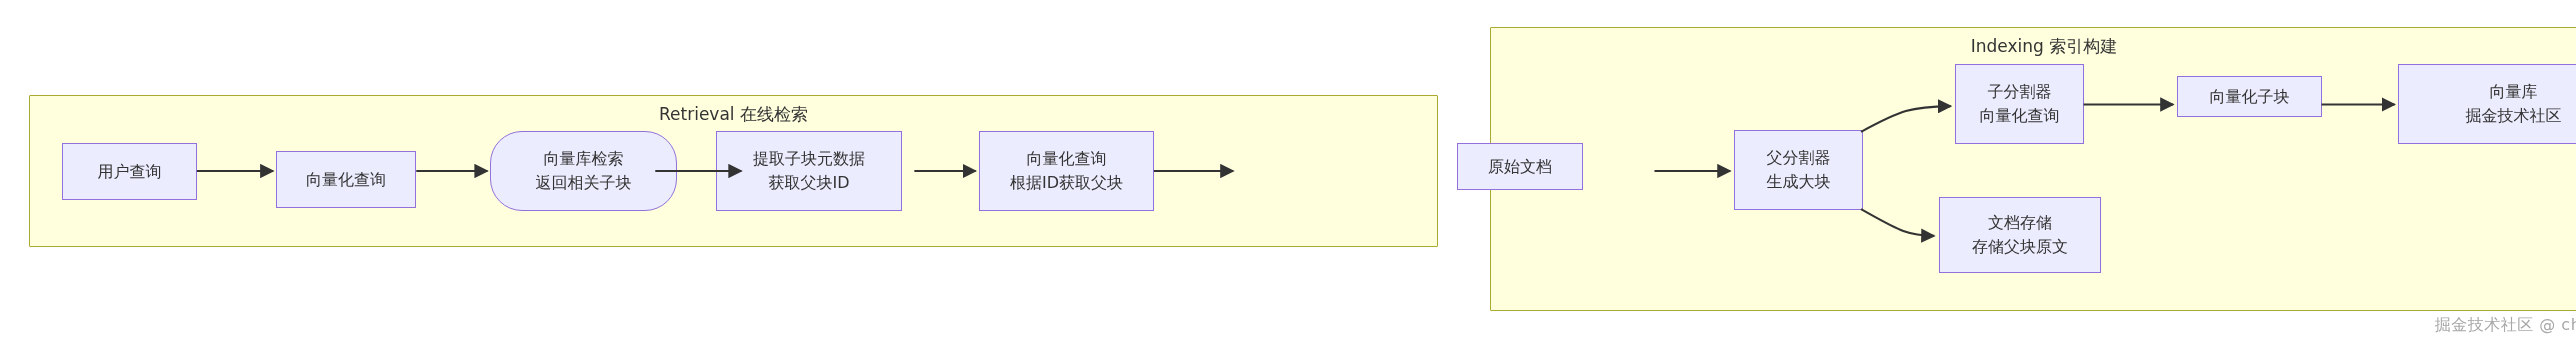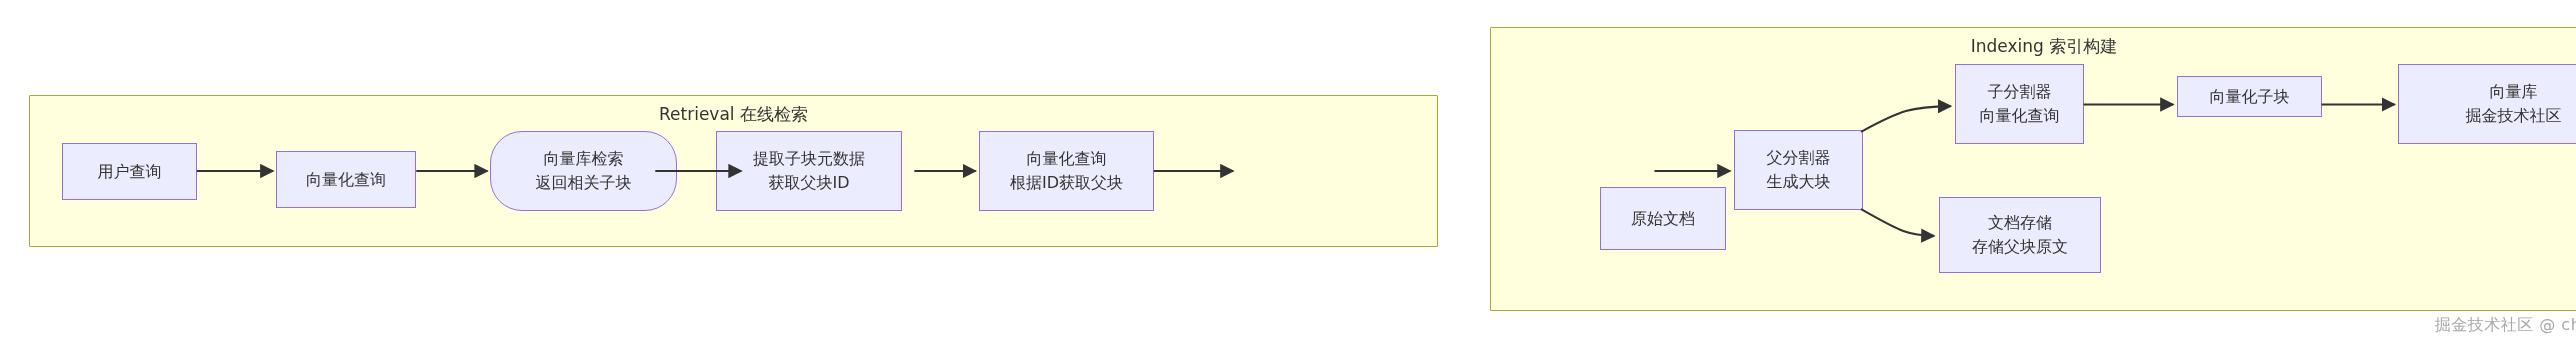--- a/index.html
+++ b/index.html
@@ -89,21 +89,21 @@
   <div class="node" style="left:979px; top:131px; width:175px; height:80px;">
     <span>向量化查询</span>
     <span>根据ID获取父块</span>
   </div>
 
 
   <div class="group" style="left:1490px; top:27px; width:1108px; height:284px;">
     <div class="group-title">Indexing 索引构建</div>
   </div>
 
-  <div class="node" style="left:1600px; top:143px; width:126px; height:63px;margin-top:44px;">
+  <div class="node" style="left:1457px; top:143px; width:126px; height:47px;">
     <span>原始文档</span>
   </div>
 
   <div class="node" style="left:1734px; top:130px; width:129px; height:80px;text-align:right;">
     <span>父分割器</span>
     <span>生成大块</span>
   </div>
 
   <div class="node" style="left:1955px; top:64px; width:129px; height:80px;">
     <span>子分割器</span>

